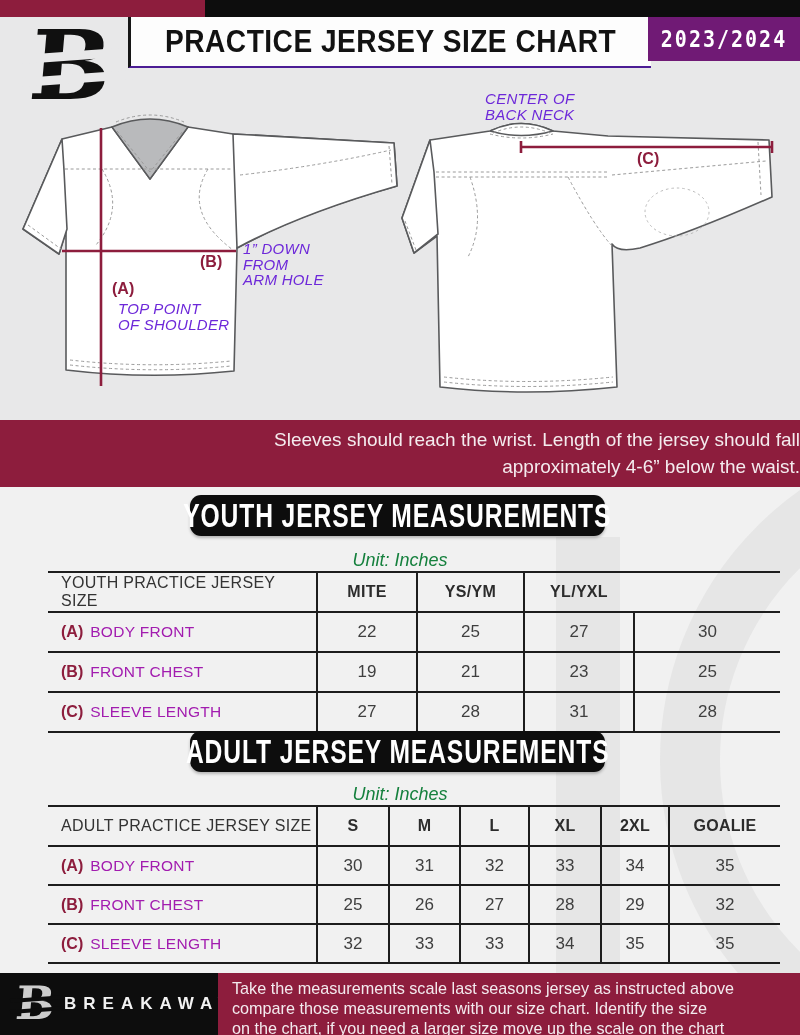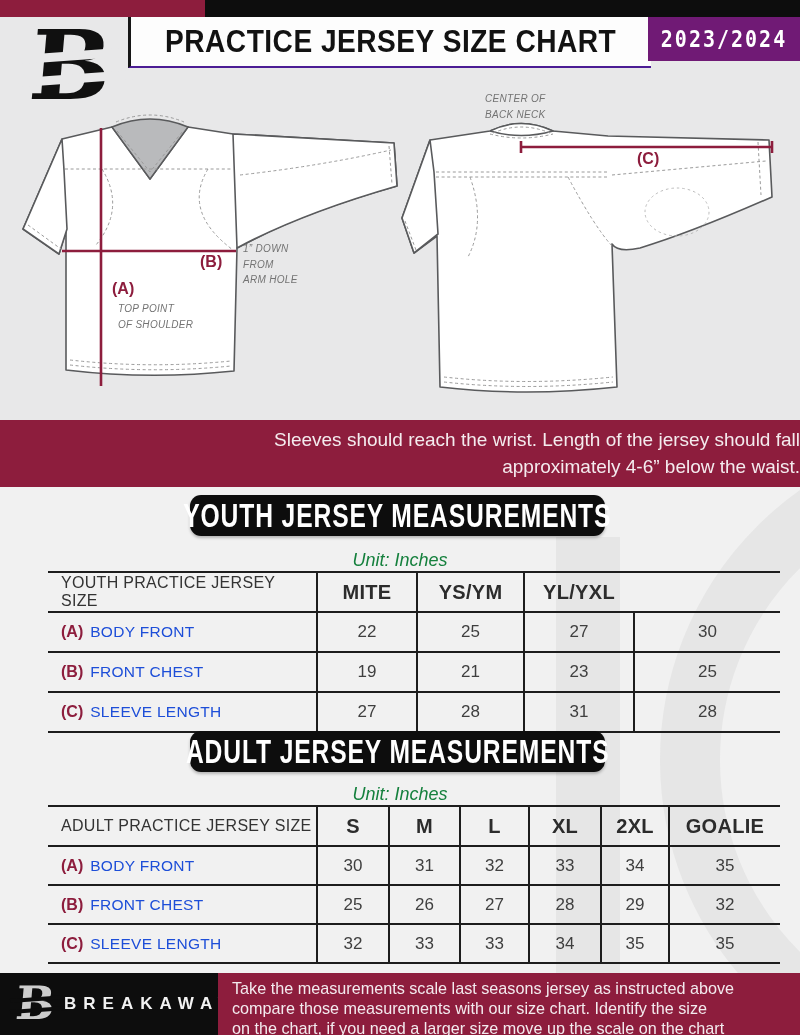--- a/index.html
+++ b/index.html
@@ -24,21 +24,21 @@
   #header-logo .glyph{font-size:96px;color:#101010;}
   #header-logo .slash{height:9px;}
   #header-logo .s1{top:30%;} #header-logo .s2{top:54%;}
   #footer-logo{left:16px;top:9px;width:46px;height:46px;}
   #footer-logo .glyph{font-size:46px;color:#cdcdcd;}
   #footer-logo .slash{background:#0d0d0d;height:4px;}
   #footer-logo .s1{top:32%;} #footer-logo .s2{top:56%;}
 
   
   .mlabel{position:absolute;color:#8d1d3d;font-weight:bold;font-size:16px;}
-  .mcaption{position:absolute;color:#737373;font-style:italic;font-size:10px;line-height:15.5px;letter-spacing:.3px;white-space:nowrap;}
+  .mcaption{position:absolute;color:#6d28d9;font-style:italic;font-size:15px;line-height:15.5px;letter-spacing:.3px;white-space:nowrap;}
 
   
   .notice{position:absolute;left:0;top:420px;width:800px;height:67px;background:#8d1d3d;
     display:flex;flex-direction:column;align-items:flex-end;justify-content:center;gap:1px;}
   .notice div{color:#f4ebee;font-size:19px;line-height:26px;}
 
   
   .lower{position:absolute;left:0;top:487px;width:800px;height:486px;background:#f1f1f1;overflow:hidden;}
   .wm-stem{position:absolute;left:556px;top:50px;width:64px;height:436px;background:#e6e6e6;}
   .wm-ring{position:absolute;left:660px;top:-57px;width:660px;height:660px;border:60px solid #e6e6e6;border-radius:50%;box-sizing:border-box;}
@@ -48,25 +48,25 @@
   .section-banner span{color:#fff;font-weight:bold;font-size:28px;letter-spacing:1px;transform:scale(.88,1.18);white-space:nowrap;}
   .unit-line{position:absolute;left:0;width:800px;text-align:center;font-style:italic;font-size:18px;color:#15803d;}
 
   
   .size-table{position:absolute;left:48px;width:732px;border-bottom:2px solid #1d1d1d;}
   .trow{display:grid;border-top:2px solid #1d1d1d;}
   .youth .trow{grid-template-columns:268px 100px 107px 110px 147px;}
   .adult .trow{grid-template-columns:268px 72px 71px 69px 72px 68px 112px;}
   .cell{display:flex;align-items:center;justify-content:center;box-sizing:border-box;border-left:2px solid #1d1d1d;}
   .cell:first-child{border-left:none;justify-content:flex-start;padding-left:13px;}
-  .trow.head .cell{height:38px;font-size:20px;font-weight:bold;color:#2c2c2c;letter-spacing:.3px;}
+  .trow.head .cell{height:38px;font-size:16px;font-weight:bold;color:#2c2c2c;letter-spacing:.3px;}
   .trow.data .cell{height:38px;font-size:17px;color:#3f3f3f;}
   .adult .trow.data .cell{height:37px;}
   .rowkey{color:#8d1d3d;font-weight:bold;font-size:16px;margin-right:7px;}
-  .rowname{color:#1d4ed8;font-size:15.5px;letter-spacing:.3px;}
+  .rowname{color:#a21caf;font-size:15.5px;letter-spacing:.3px;}
   .trow.head .cell:first-child{font-weight:normal;font-size:16px;color:#333;}
 
   
   .footer-black{position:absolute;left:0;top:973px;width:218px;height:62px;background:#0d0d0d;}
   .footer-brand{position:absolute;left:64px;top:0;height:62px;display:flex;align-items:center;
     color:#f2f2f2;font-weight:bold;font-size:17px;letter-spacing:7px;}
   .footer-maroon{position:absolute;left:218px;top:973px;width:582px;height:62px;background:#8d1d3d;box-sizing:border-box;padding:5px 8px 0 14px;}
   .footer-maroon div{color:#f3eaee;font-size:16.2px;line-height:20.2px;white-space:nowrap;}
 
   svg{position:absolute;left:0;top:0;}

